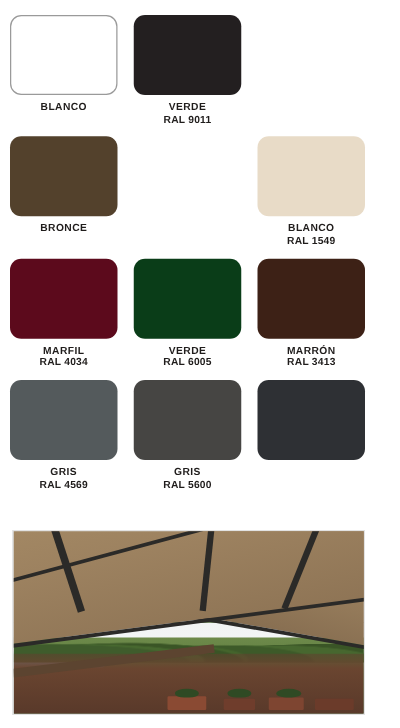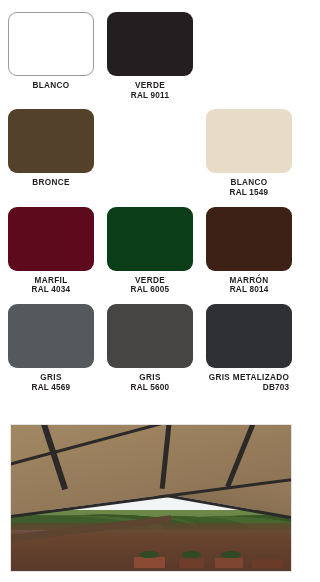--- a/index.html
+++ b/index.html
@@ -252,21 +252,21 @@
         <div class="chip" style="background:#0a3d18"></div>
         <div class="chip-labels">
           <span class="chip-name">VERDE</span>
           <span class="chip-code">RAL 6005</span>
         </div>
       </div>
       <div class="swatch-cell">
         <div class="chip" style="background:#3d2116"></div>
         <div class="chip-labels">
           <span class="chip-name">MARRÓN</span>
-          <span class="chip-code">RAL 8014</span>
+          <span class="chip-code">RAL 3413</span>
         </div>
       </div>
     </div>
 
     <div class="swatch-row">
       <div class="swatch-cell">
         <div class="chip" style="background:#545a5c"></div>
         <div class="chip-labels">
           <span class="chip-name">GRIS</span>
           <span class="chip-code">RAL 4569</span>
@@ -274,24 +274,20 @@
       </div>
       <div class="swatch-cell">
         <div class="chip" style="background:#464543"></div>
         <div class="chip-labels">
           <span class="chip-name">GRIS</span>
           <span class="chip-code">RAL 5600</span>
         </div>
       </div>
       <div class="swatch-cell">
         <div class="chip metal" style="background:#2e3034"></div>
-        <div class="chip-labels">
-          <span class="chip-name">GRIS METALIZADO</span>
-          <span class="chip-code">DB703</span>
-        </div>
       </div>
     </div>
 
   </div>
 
   <div class="photo-wrap">
     <div class="photo">
       <div class="sky"></div>
       <div class="ground"></div>
       <div class="lake"></div>

